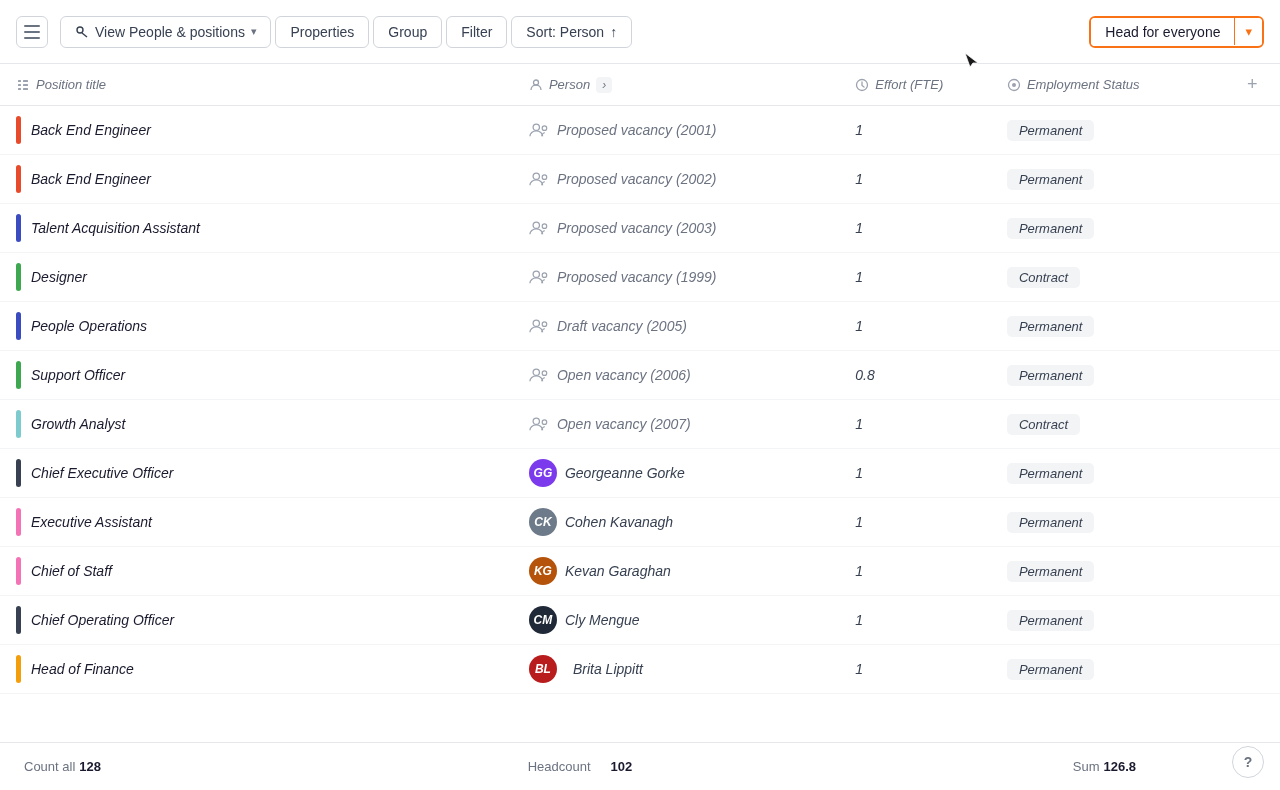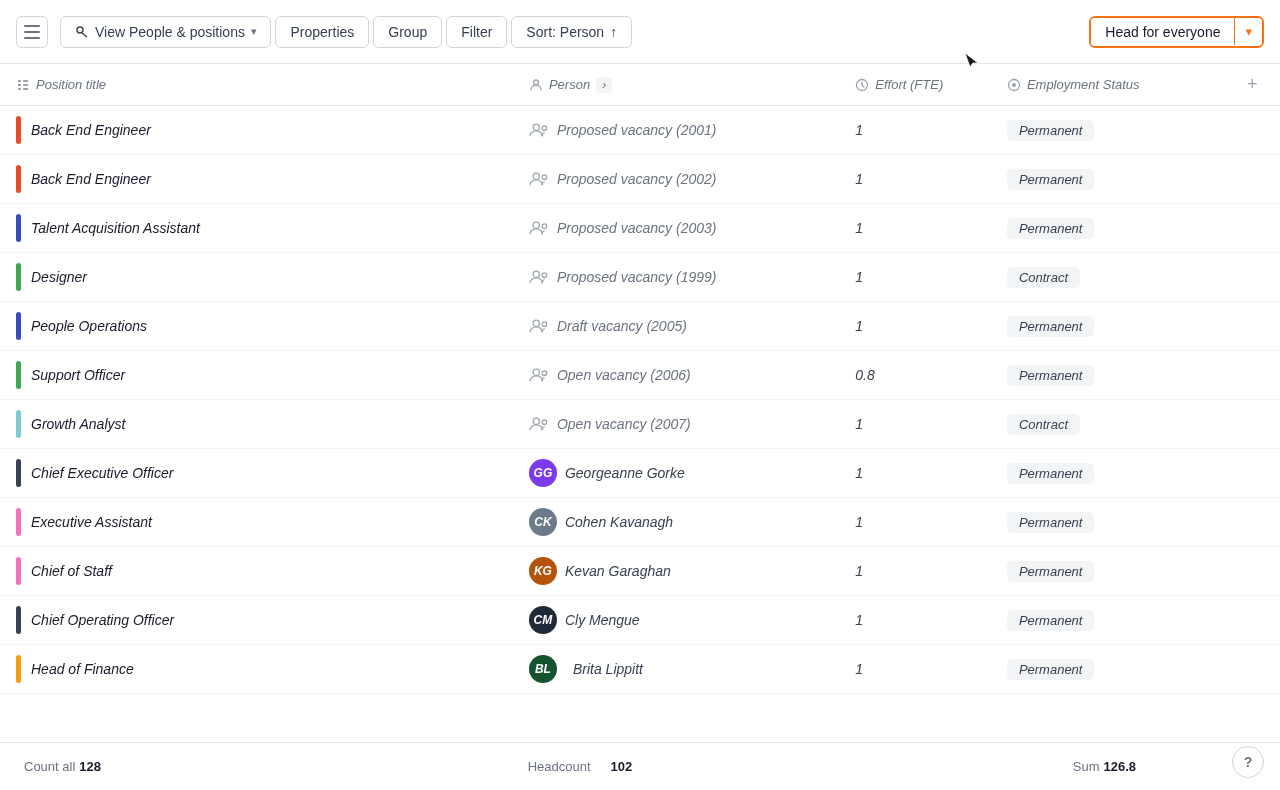--- a/index.html
+++ b/index.html
@@ -240,21 +240,21 @@
       font-size: 14px;
       color: #6b7280;
       font-weight: 600;
     }
 
     
     .av-geo { background: #7c3aed; }
     .av-coh { background: #6d7a8a; }
     .av-kev { background: #b45309; }
     .av-cly { background: #1f2937; }
-    .av-bri { background: #14532d; }
+    .av-bri { background: #b91c1c; }
 
     
     .cursor {
       position: fixed;
       top: 52px;
       left: 964px;
       width: 14px;
       height: 20px;
       pointer-events: none;
       z-index: 9999;

